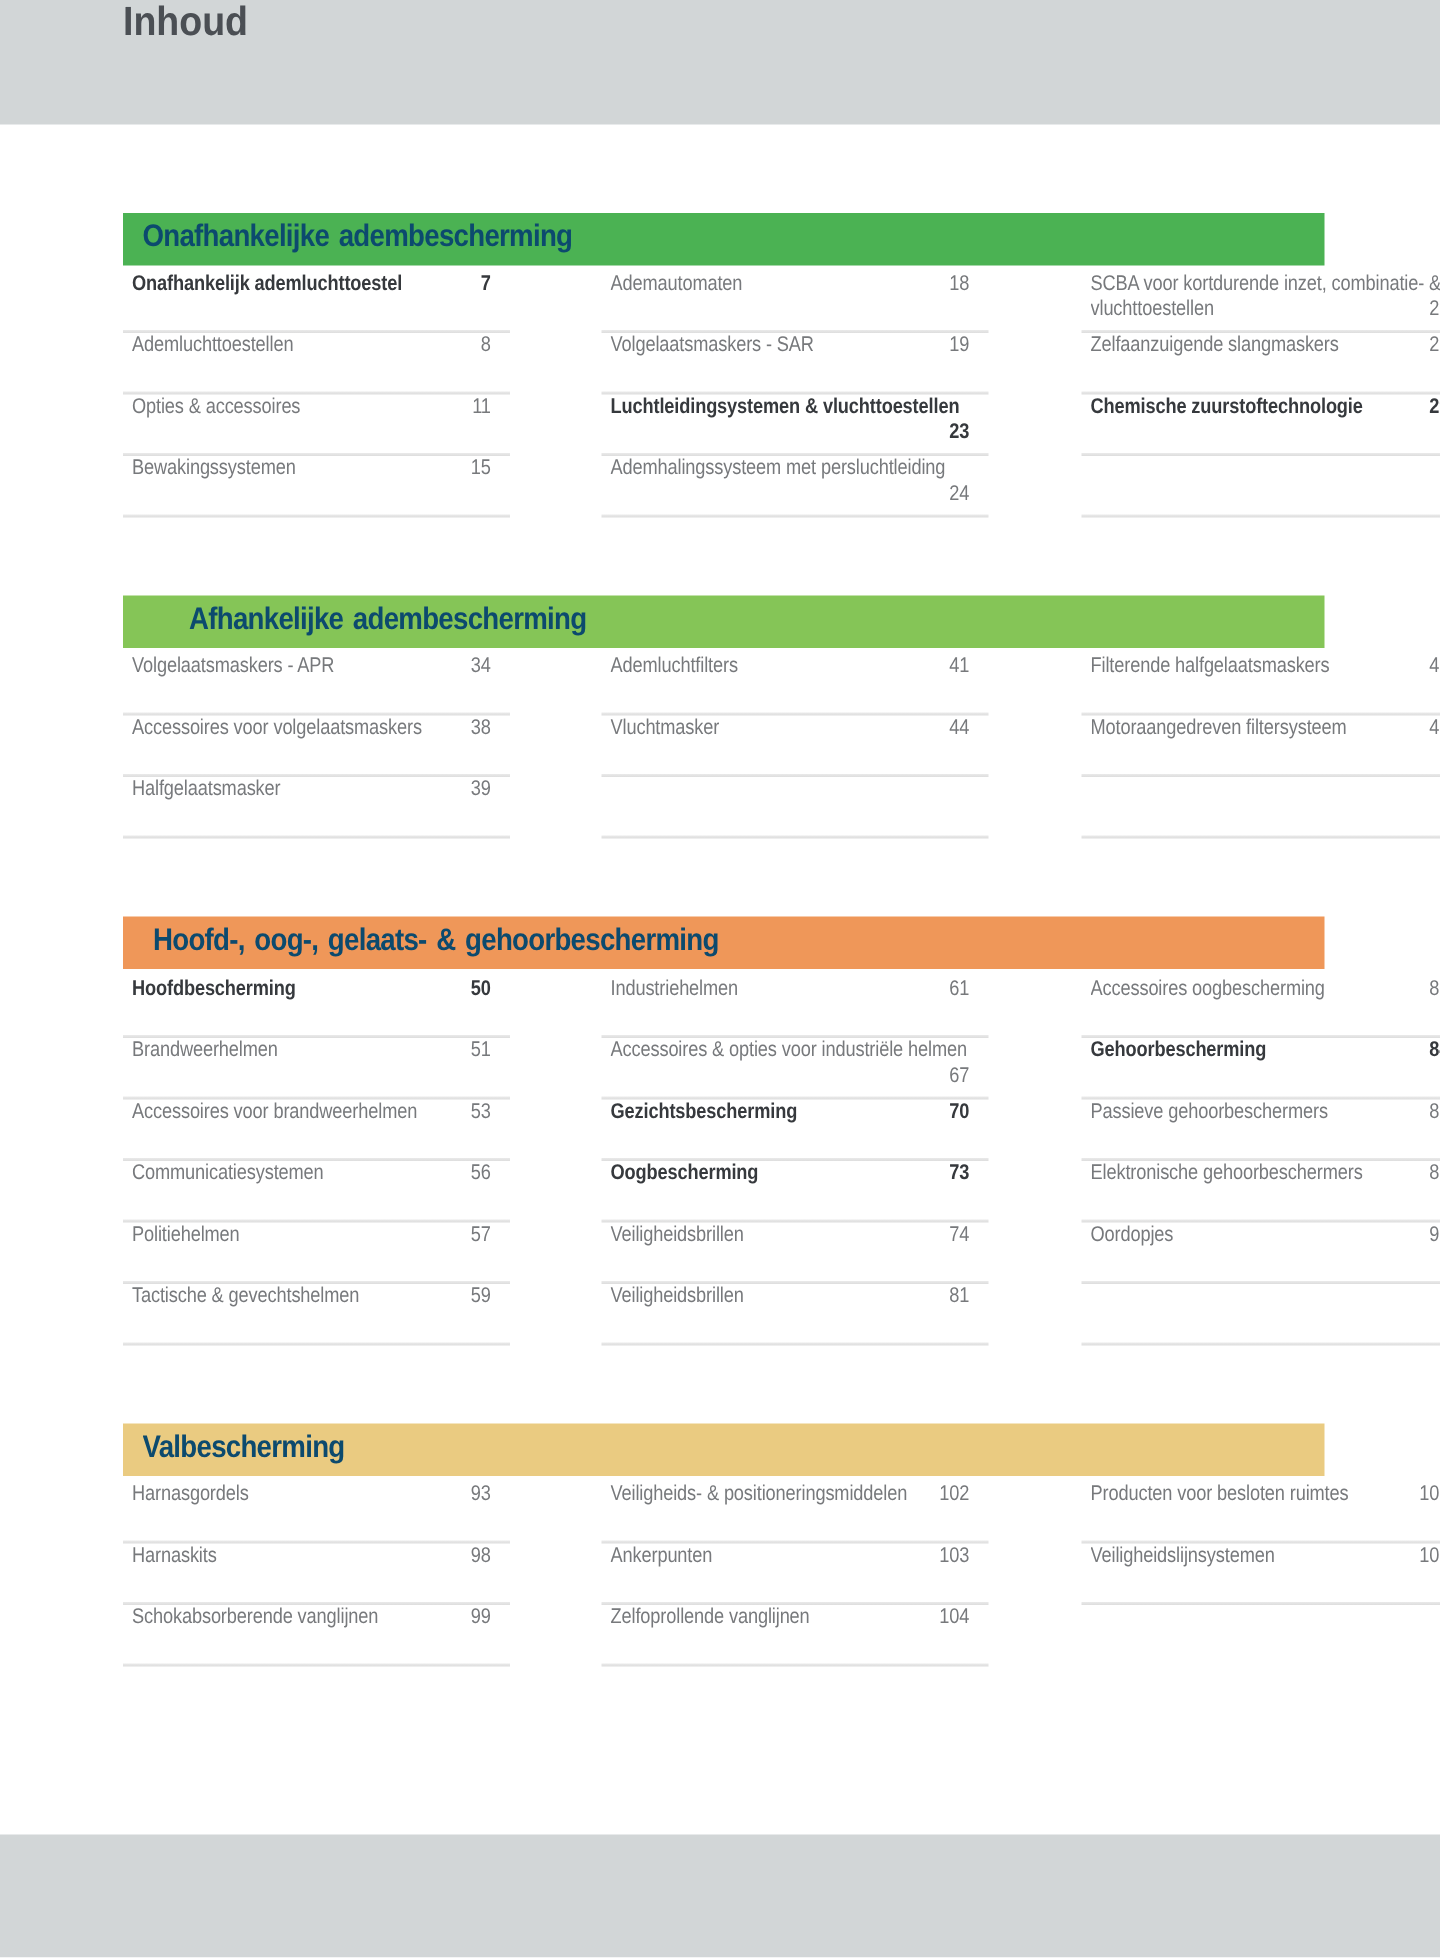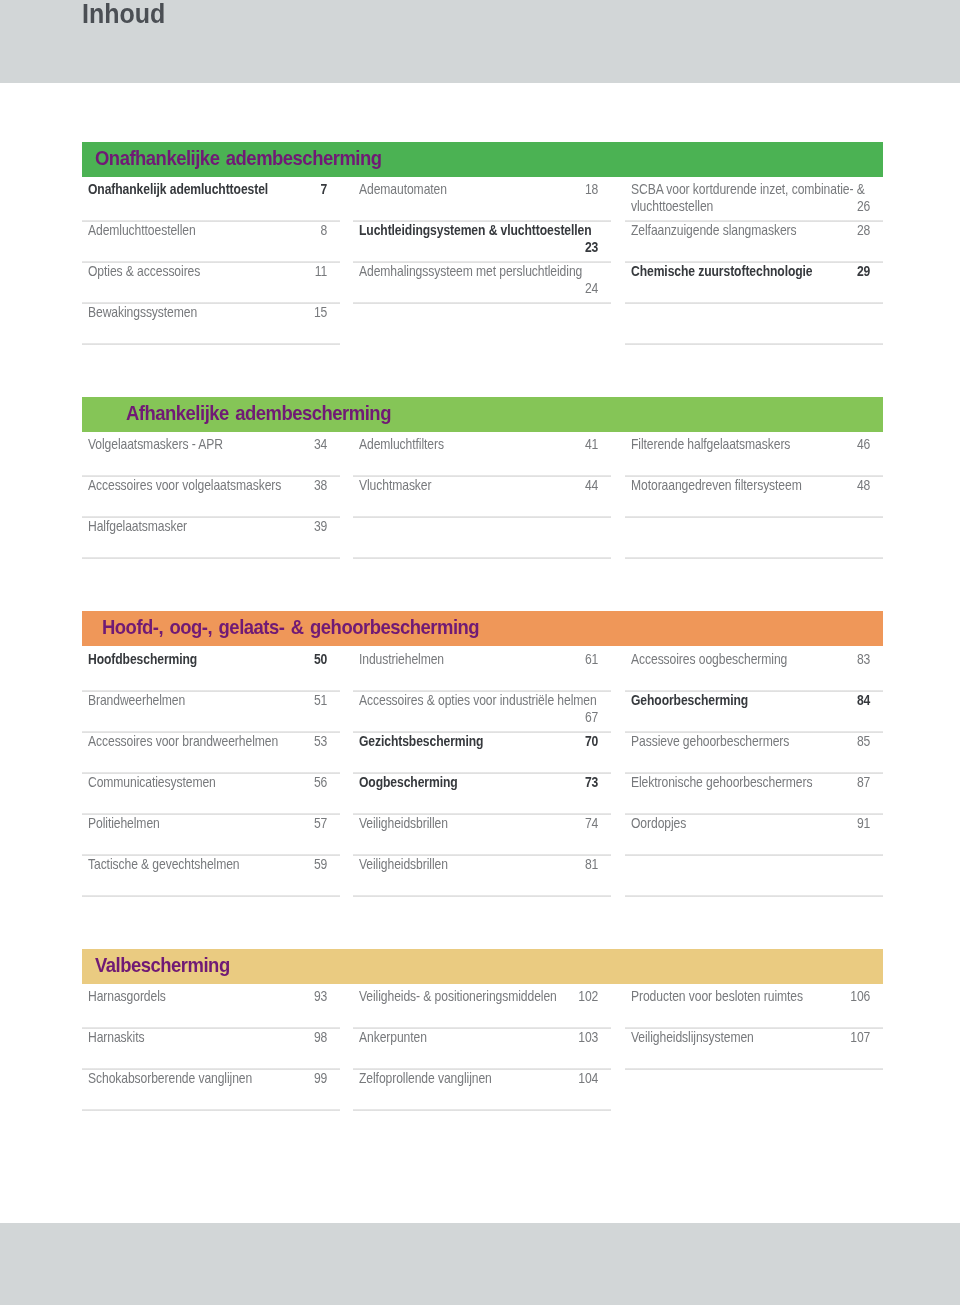--- a/index.html
+++ b/index.html
@@ -6,23 +6,23 @@
   * { box-sizing:border-box; margin:0; padding:0; }
   html, body { width:960px; height:1305px; }
   body { background:#ffffff; font-family:"Liberation Sans", sans-serif; -webkit-font-smoothing:antialiased; }
   .page { position:relative; width:960px; height:1305px; overflow:hidden; background:#ffffff; }
   .band { position:absolute; left:0; width:960px; background:#d2d6d7; }
   .band-top { top:0; height:83px; }
   .band-bottom { top:1223px; height:82px; }
   .page-title { position:absolute; left:81.8px; top:-1px; font-size:27.2px; font-weight:bold; line-height:30px; color:#4b4f54; }
   .page-title span { display:inline-block; transform:scaleX(0.92) translateZ(0); transform-origin:0 50%; }
   .content { position:absolute; left:81.6px; top:141.9px; width:801px; }
-  .sec-bar { height:35px; line-height:35px; margin-bottom:3.5px; padding-left:13px; color:#701a75; font-size:20.8px; font-weight:bold; white-space:nowrap; overflow:hidden; }
+  .sec-bar { height:35px; line-height:35px; margin-bottom:3.5px; padding-left:13px; color:#0c4a6e; font-size:20.8px; font-weight:bold; white-space:nowrap; overflow:hidden; }
   .sec-bar i { display:inline-block; font-style:normal; position:relative; top:-2px; letter-spacing:-0.55px; word-spacing:2px; transform:scaleX(0.887) translateZ(0); transform-origin:0 50%; }
-  .cols { display:flex; }
+  .cols { display:flex;gap:48px; }
   .col { width:258px; margin-right:13.7px; }
   .col:last-child { margin-right:0; }
   .row { position:relative; height:41px; padding:0.8px 12.8px 0 6px; }
   .row:after { content:""; position:absolute; left:0; right:0; bottom:-1px; height:2px; background:linear-gradient(180deg,#eaeaea 0%,#dddddd 100%); }
   .line { display:block; letter-spacing:-0.1px; transform:scaleX(0.855) translateZ(0); transform-origin:0 0; width:279.8px; font-size:14.2px; line-height:17px; color:#77797c; }
   .line .num { float:right; margin-left:7px; white-space:nowrap; }
   .row.bold .line { color:#36393d; font-weight:bold; }
   .sec-1 .sec-bar { background:#4bb253; }
   .sec-2 .sec-bar { background:#85c557;padding-left:44px; }
   .sec-3 .sec-bar { background:#ef9759; }
@@ -52,20 +52,23 @@
               <span class="line"><span class="label">Opties &amp; accessoires</span><span class="num">11</span></span>
             </div>
           <div class="row">
               <span class="line"><span class="label">Bewakingssystemen</span><span class="num">15</span></span>
             </div>
         </div>
         <div class="col">
           <div class="row">
               <span class="line"><span class="label">Ademautomaten</span><span class="num">18</span></span>
             </div>
+          <div class="row">
+              <span class="line"><span class="label">Volgelaatsmaskers - SAR</span><span class="num">19</span></span>
+            </div>
           <div class="row bold">
               <span class="line"><span class="label">Luchtleidingsystemen &amp; vluchttoestellen</span><span class="num">23</span></span>
             </div>
           <div class="row">
               <span class="line"><span class="label">Ademhalingssysteem met persluchtleiding</span><span class="num">24</span></span>
             </div>
         </div>
         <div class="col">
           <div class="row">
               <span class="line"><span class="label">SCBA voor kortdurende inzet, combinatie- &amp; vluchttoestellen</span><span class="num">26</span></span>

